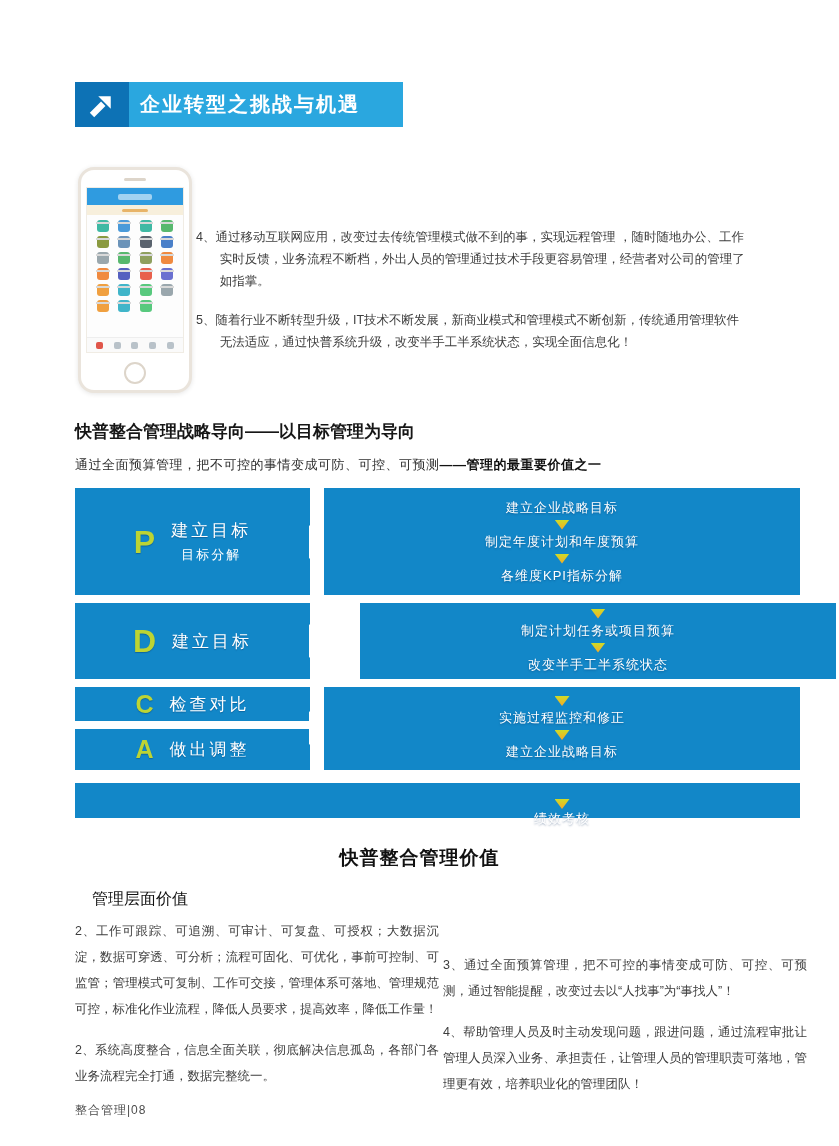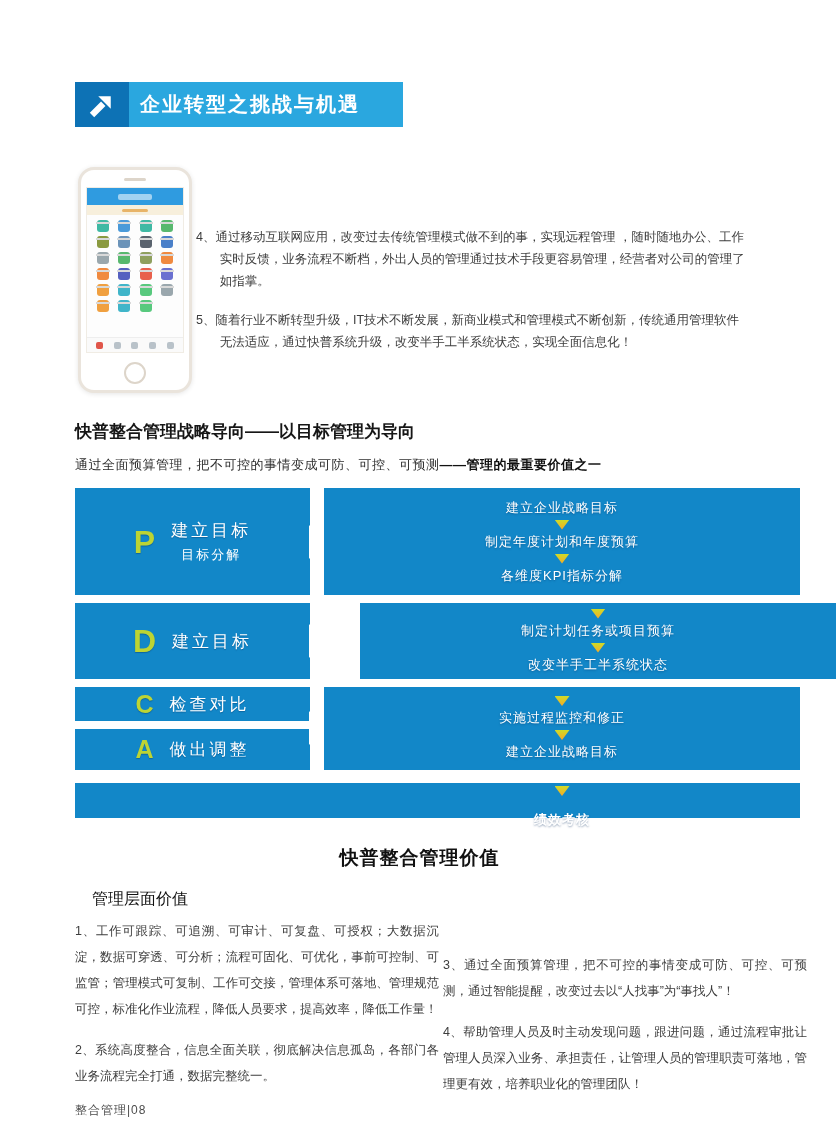--- a/index.html
+++ b/index.html
@@ -69,22 +69,22 @@
               background:linear-gradient(var(--arrow-yellow-top),var(--arrow-yellow-bottom));
               clip-path:polygon(0 0,100% 0,50% 100%);}
 
   .connector{position:absolute;width:0;height:0;
              border-top:17px solid transparent;border-bottom:17px solid transparent;
              border-left:15px solid #ffffff;}
   #conn-p{left:309px;top:525px;}
   #conn-d{left:309px;top:624px;}
   #conn-ca{left:309px;top:711px;}
 
-  #final-inner{position:absolute;left:487px;top:3px;transform:translateX(-50%);
-               display:flex;flex-direction:column;align-items:center;gap:15px;font-weight:bold;}
+  #final-inner{position:absolute;left:487px;top:16px;transform:translateX(-50%);
+               display:flex;flex-direction:column;align-items:center;gap:1px;}
 
   
   .value-title{position:absolute;left:0;top:845px;width:100%;text-align:center;
                font-size:19px;font-weight:bold;color:#111;letter-spacing:1px;}
   .value-section{position:absolute;left:92px;top:889px;font-size:16px;font-weight:normal;color:#111;}
   .col{position:absolute;top:918px;width:364px;font-size:12.5px;line-height:26px;
        color:#3d3d3d;text-align:justify;}
   #col-left{left:75px;}
   #col-right{left:443px;margin-top:34px;}
   .col p{margin:0 0 15px 0;}
@@ -224,21 +224,21 @@
     <div id="final-inner">
       <span class="down-arrow"></span>
       <span class="step">绩效考核</span>
     </div>
   </div>
 
   <div class="value-title">快普整合管理价值</div>
   <div class="value-section">管理层面价值</div>
 
   <div class="col" id="col-left">
-    <p>1、工作可跟踪、可追溯、可审计、可复盘、可授权；大数据沉淀，数据可穿透、可分析；流程可固化、可优化，事前可控制、可监管；管理模式可复制、工作可交接，管理体系可落地、管理规范可控，标准化作业流程，降低人员要求，提高效率，降低工作量！</p>
+    <p>2、工作可跟踪、可追溯、可审计、可复盘、可授权；大数据沉淀，数据可穿透、可分析；流程可固化、可优化，事前可控制、可监管；管理模式可复制、工作可交接，管理体系可落地、管理规范可控，标准化作业流程，降低人员要求，提高效率，降低工作量！</p>
     <p>2、系统高度整合，信息全面关联，彻底解决信息孤岛，各部门各业务流程完全打通，数据完整统一。</p>
   </div>
   <div class="col" id="col-right">
     <p>3、通过全面预算管理，把不可控的事情变成可防、可控、可预测，通过智能提醒，改变过去以“人找事”为“事找人”！</p>
     <p>4、帮助管理人员及时主动发现问题，跟进问题，通过流程审批让管理人员深入业务、承担责任，让管理人员的管理职责可落地，管理更有效，培养职业化的管理团队！</p>
   </div>
 
   <div class="footer">整合管理|08</div>
 
 </div>

